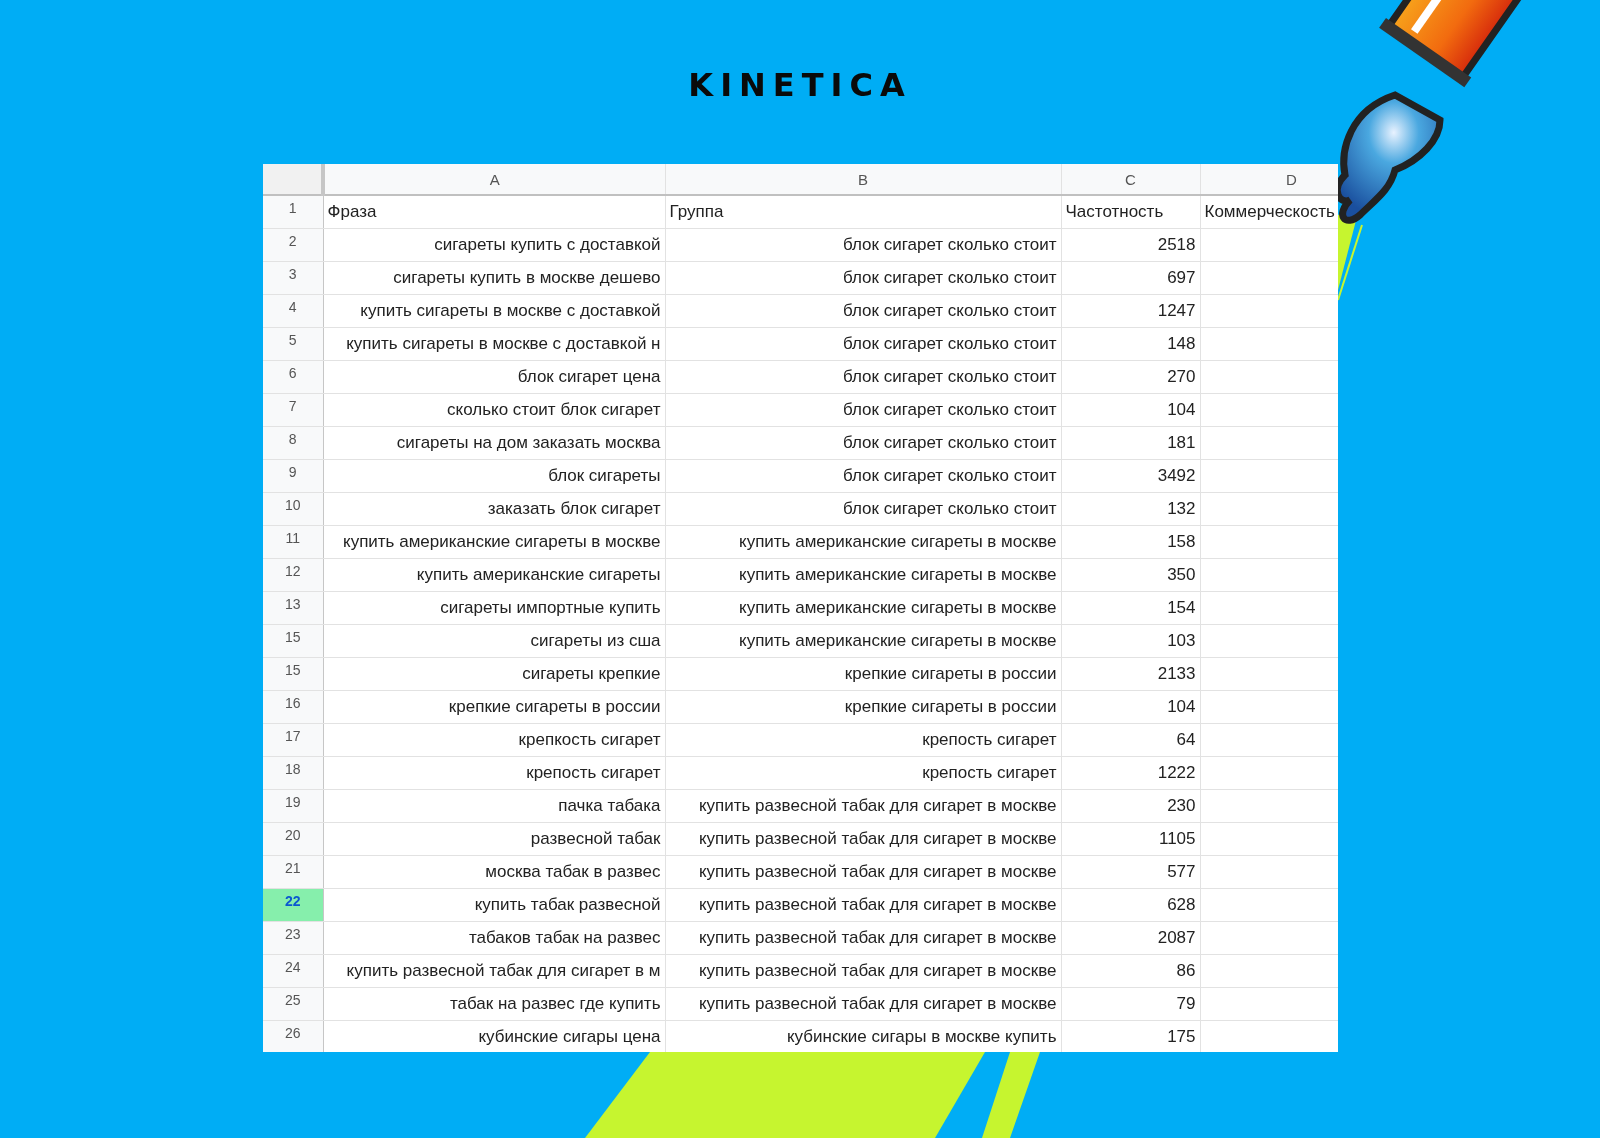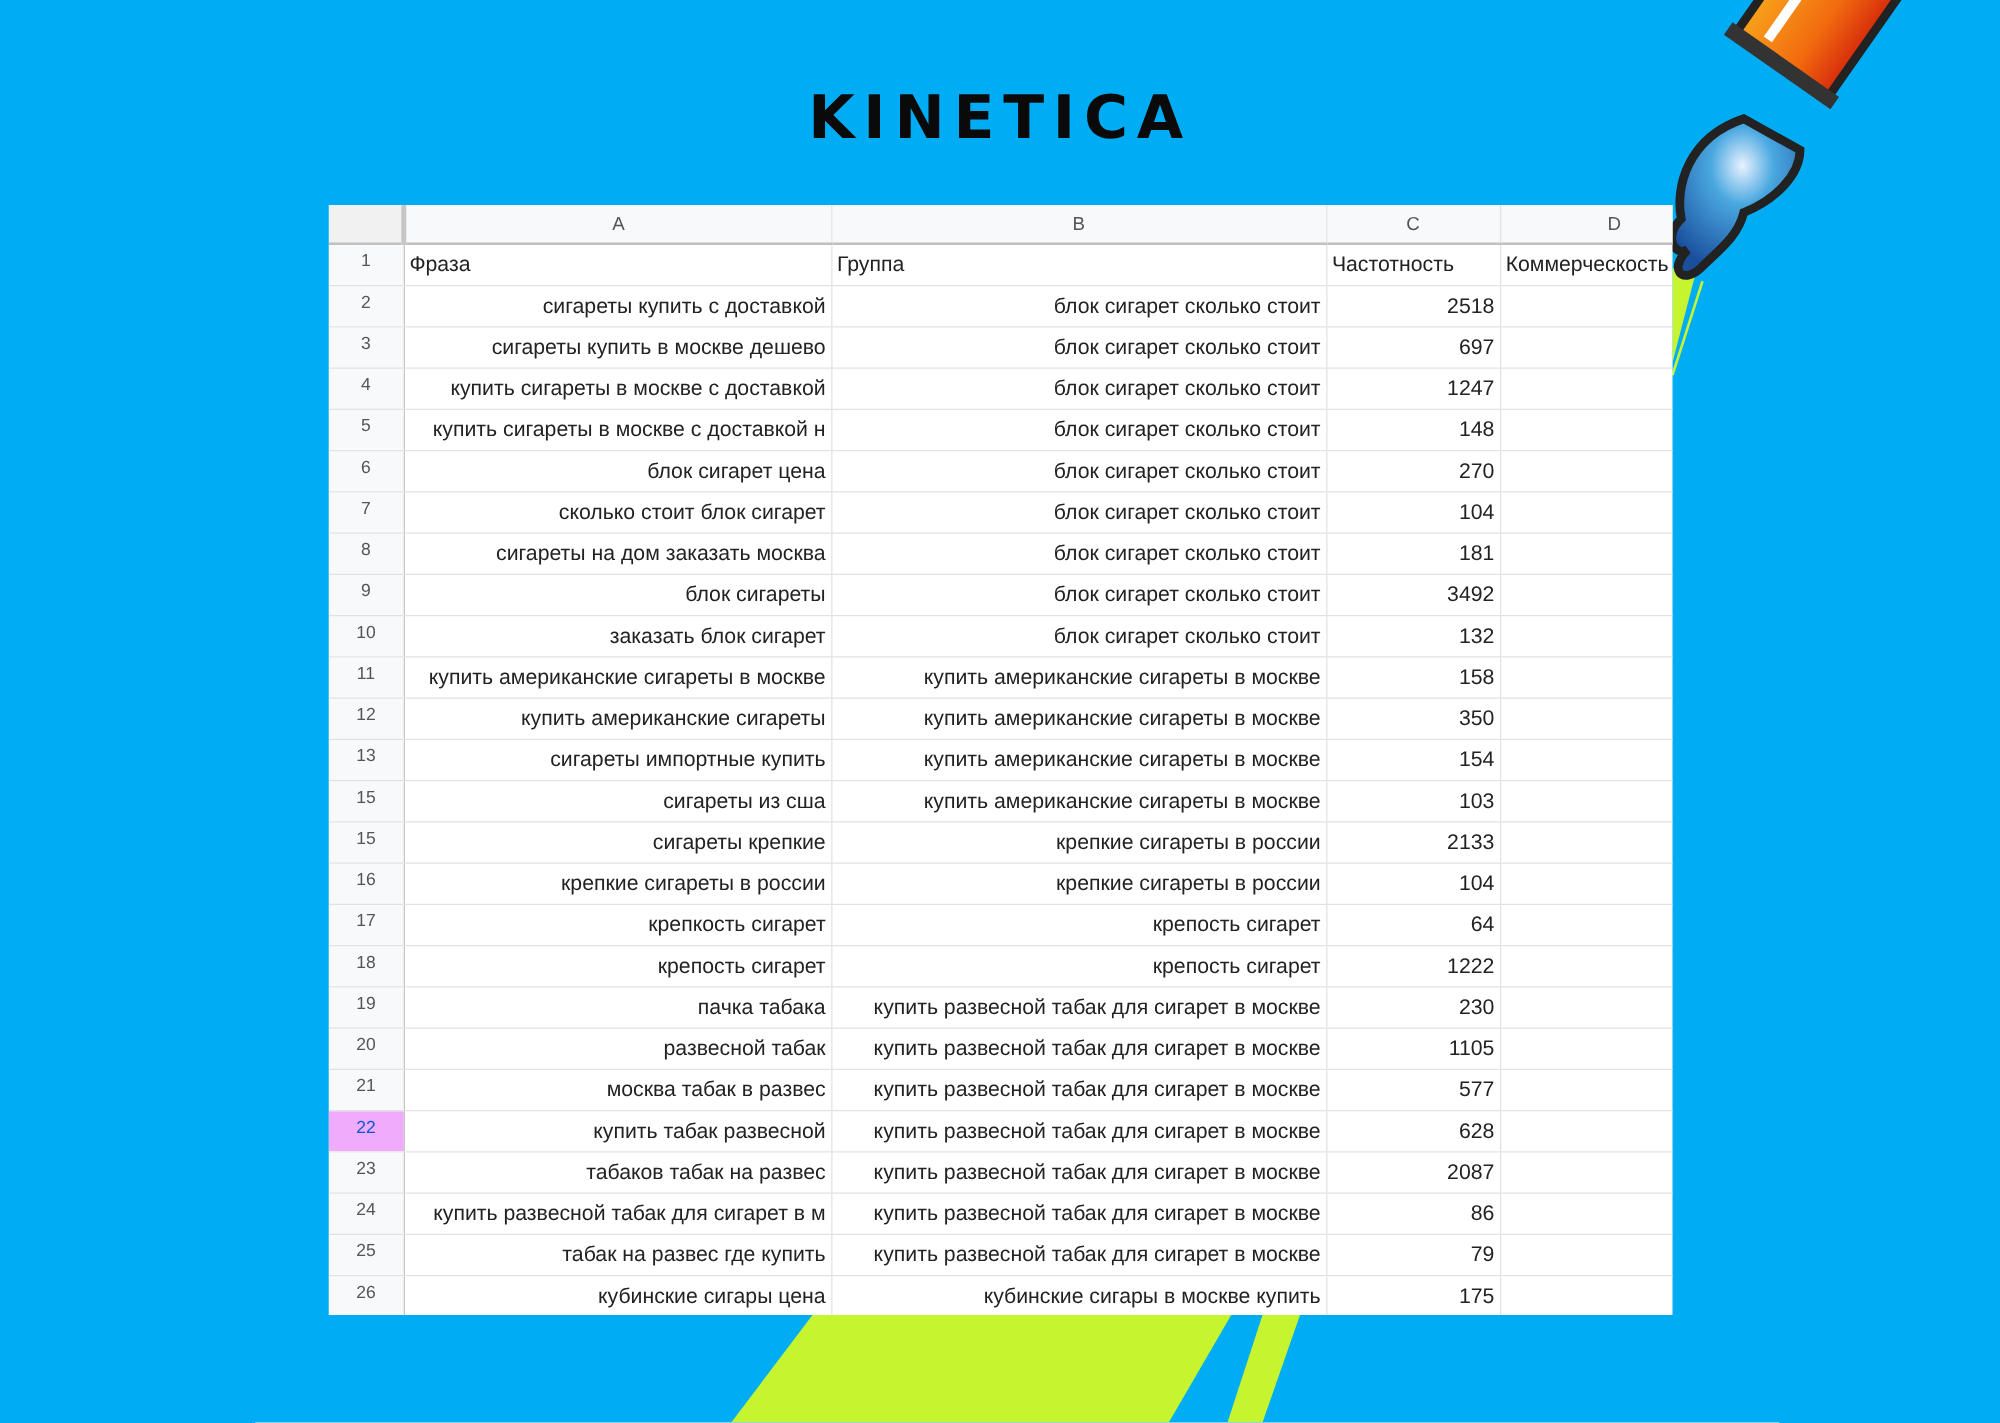--- a/index.html
+++ b/index.html
@@ -5,42 +5,42 @@
   html, body { margin: 0; padding: 0; }
   body {
     width: 1600px; height: 1138px; overflow: hidden; position: relative;
     background: #00adf5;
     font-family: "Liberation Sans", sans-serif;
   }
   .deco { position: absolute; left: 0; top: 0; }
   .logo {
     position: absolute; left: 0; width: 1600px; top: 66px; text-align: center;
     font-family: "DejaVu Sans", sans-serif; font-weight: bold;
-    font-size: 48px; letter-spacing: 7px; color: #0a0a0a;
+    font-size: 32px; letter-spacing: 7px; color: #0a0a0a;
   }
   .sheet {
     position: absolute; left: 263px; top: 164px; width: 1075px; height: 888px;
     background: #ffffff; overflow: hidden;
   }
   table { border-collapse: collapse; table-layout: fixed; width: 1120px; }
   td, th {
     height: 28px; padding: 0 4px; white-space: nowrap; overflow: hidden;
     border-right: 1px solid #e2e2e2; border-bottom: 1px solid #e2e2e2;
     font-size: 17px; color: #222; text-align: left;
   }
   th {
     height: 30px; background: #f8f9fa; color: #555; font-weight: normal;
     font-size: 15px; text-align: center; border-bottom: 2px solid #c0c0c0;
   }
   th.corner { background: #f1f1f1; border-right: 4px solid #c6c6c6; }
   td.rn {
     background: #f8f9fa; color: #555; text-align: center; font-size: 14px;
     border-right: 1px solid #c6c6c6; padding: 0; vertical-align: top; padding-top: 4px;
   }
-  td.rn.sel { background: #f0abfc; color: #0b57d0; font-weight: normal; }
+  td.rn.sel { background: #86efac; color: #0b57d0; font-weight: bold; }
   td.num { text-align: right; padding-left: 39px; }
   td.clip { overflow: hidden; text-overflow: clip; text-align: right; }
 </style>
 </head>
 <body>
 
 <svg class="deco" width="1600" height="1138">
   <polygon points="650,1052 985,1052 935,1138 585,1138" fill="#c6f52f"></polygon>
   <polygon points="1010,1052 1040,1052 1010,1138 982,1138" fill="#c6f52f"></polygon>
   <polygon points="1338,215 1360,205 1338,290" fill="#c6f52f"></polygon>

